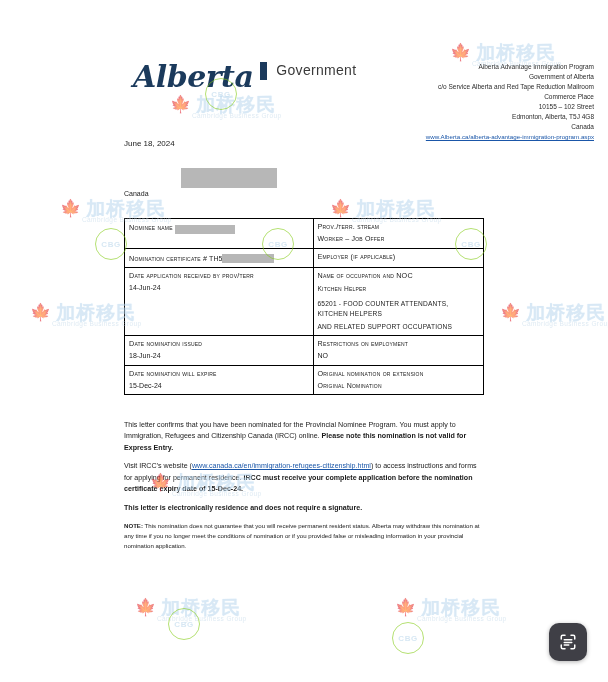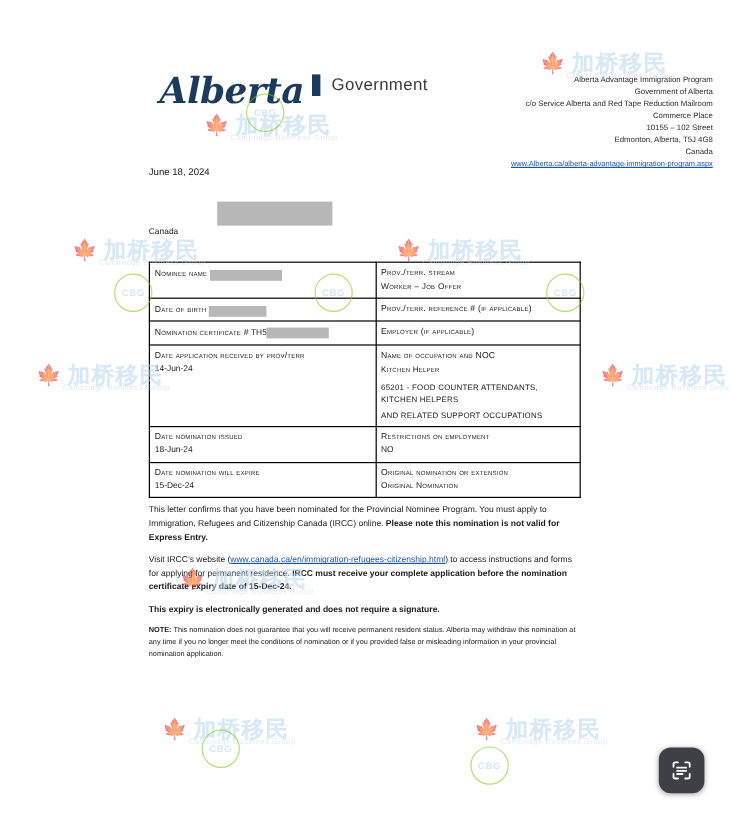--- a/index.html
+++ b/index.html
@@ -128,30 +128,20 @@
         <span class="sc">Nominee name</span>
         <span class="redact" style="width:60px;height:9px;margin-top:3px;"></span>
       </td>
       <td>
         <span class="sc">Prov./terr. stream</span>
         <span class="val sc">Worker – Job Offer</span>
       </td>
     </tr>
     <tr>
       <td class="lbl">
-        <span class="sc">Date of birth</span>
-        <span class="redact" style="width:48px;height:9px;margin-top:3px;"></span>
-      </td>
-      <td>
-        <span class="sc">Prov./terr. reference # (if applicable)</span>
-        <span class="val"></span>
-      </td>
-    </tr>
-    <tr>
-      <td class="lbl">
         <span class="sc">Nomination certificate #</span>
         <span class="val" style="display:inline-block;">TH5</span><span class="redact" style="width:52px;height:9px;"></span>
       </td>
       <td>
         <span class="sc">Employer (if applicable)</span>
         <span class="val"></span>
       </td>
     </tr>
     <tr>
       <td class="lbl">
@@ -188,21 +178,21 @@
   </tbody>
     </table>
 
   <div class="body">
     <p>
       <span>This letter confirms that you have been nominated for the Provincial Nominee Program. You must apply to Immigration, Refugees and Citizenship Canada (IRCC) online. </span><span class="b">Please note this nomination is not valid for Express Entry.</span>
     </p>
     <p>
       <span>Visit IRCC’s website (</span><a href="#">www.canada.ca/en/immigration-refugees-citizenship.html</a><span>) to access instructions and forms for applying for permanent residence. </span><span class="b">IRCC must receive your complete application before the nomination certificate expiry date of 15-Dec-24.</span>
     </p>
-    <p class="b">This expiry is electronically generated and does not require a signature.</p>
+    <p class="b">This letter is electronically residence and does not require a signature.</p>
     <p class="note">
       <span class="nb">NOTE:</span><span> This nomination does not guarantee that you will receive permanent resident status. Alberta may withdraw this nomination at any time if you no longer meet the conditions of nomination or if you provided false or misleading information in your provincial nomination application.</span>
     </p>
   </div>
 </div>
 
 <div class="wm-layer">
   <div class="wm" style="left:450px;top:40px;">
     <span class="leaf">🍁</span>
     <span class="wm-cn">加桥移民</span>

